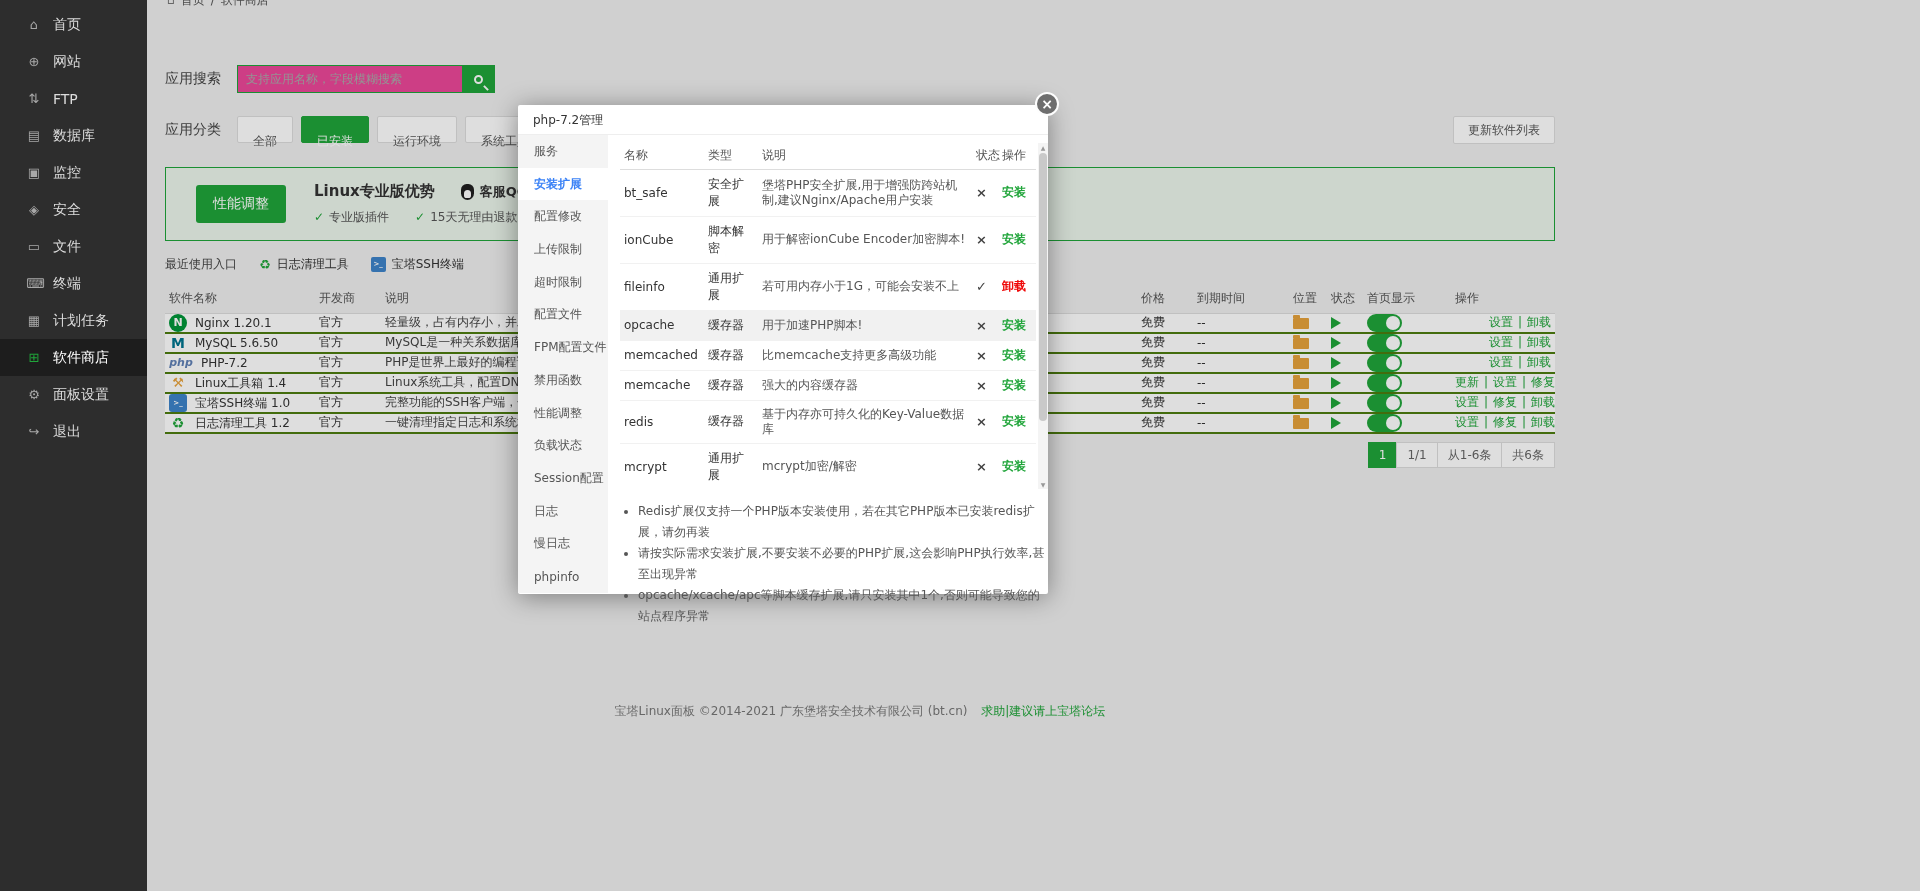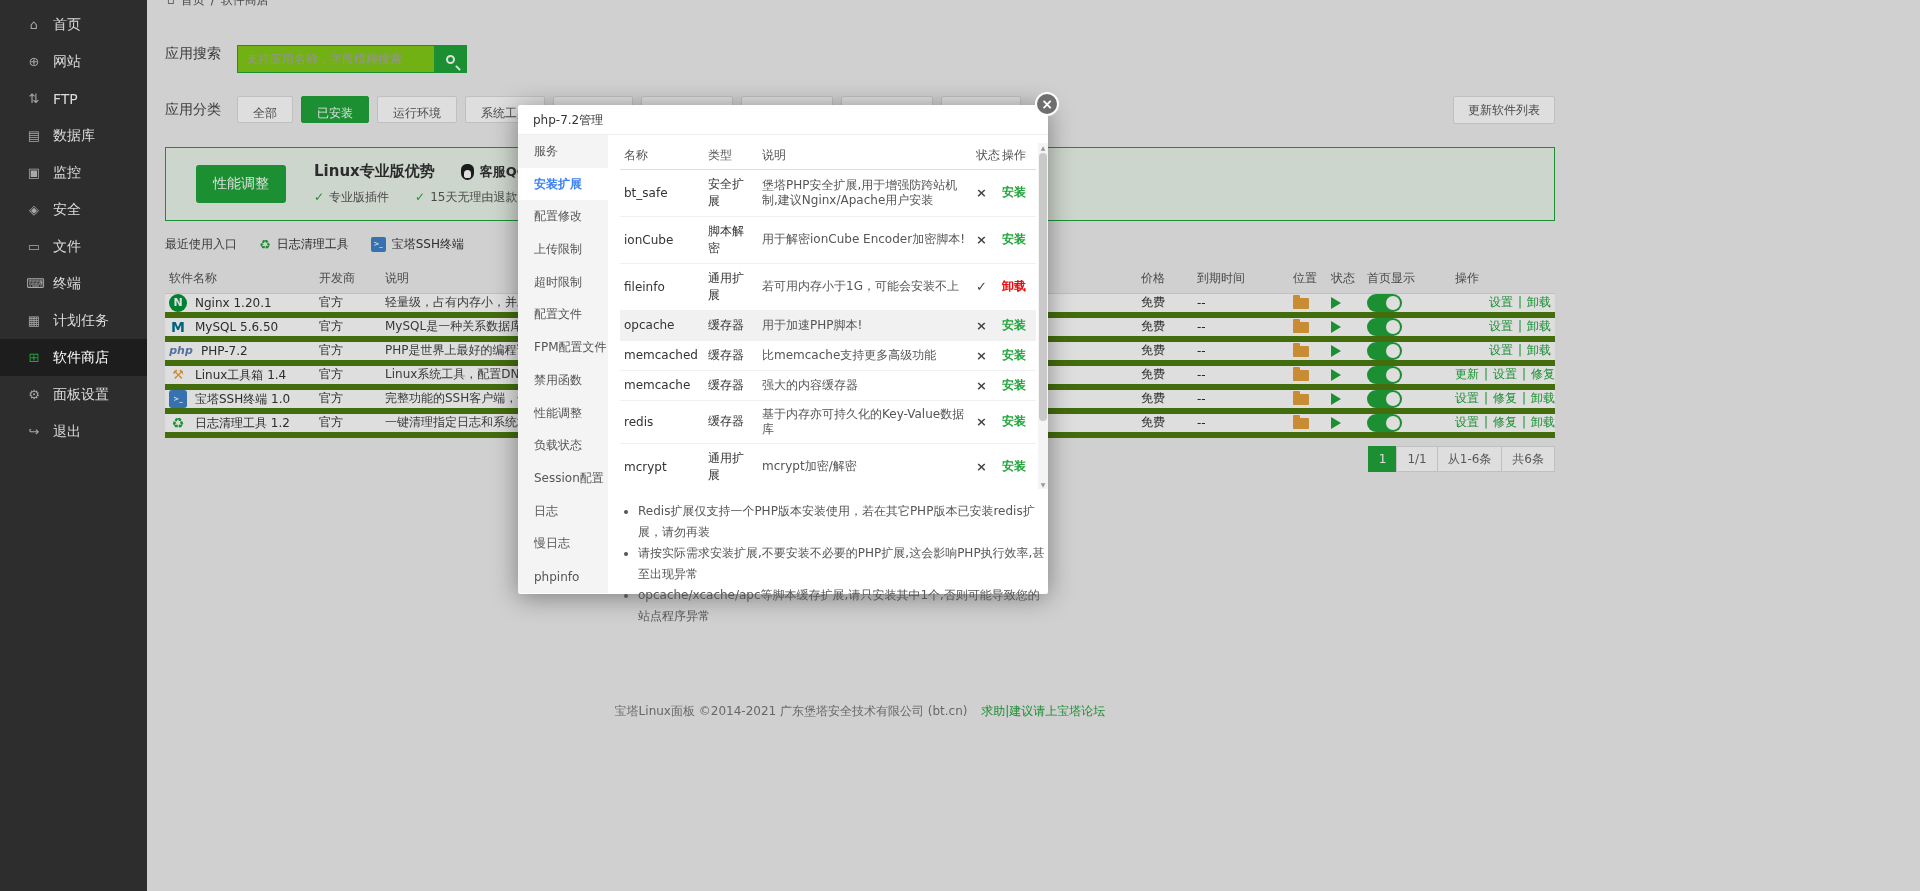--- a/index.html
+++ b/index.html
@@ -14,31 +14,31 @@
   .side-item.active{background:#1d1d1d;color:#fff}
   .side-item.active .ico{color:#20a53a}
 
   
   .main{position:absolute;left:147px;top:0;right:0;bottom:0}
   .container{width:1390px;margin-left:18px;position:relative}
   .bc-wrap{height:9px;overflow:hidden}
   .breadcrumb{margin-top:-9px;font-size:12px;color:#555;display:flex;gap:6px;align-items:center;padding-left:2px;height:18px}
   .bc-ico{color:#777}
 
-  .search-row{display:flex;align-items:flex-start;margin-top:36px;height:28px}
+  .search-row{display:flex;align-items:center;margin-top:56px;height:28px}
   .row-label{font-size:14px;color:#444;margin-right:16px;white-space:nowrap}
   .search-box{display:flex;height:28px}
-  .search-box input{width:197px;height:28px;border:1px solid #20a53a;border-right:none;padding:0 8px;font-size:12px;outline:none;background:#84cc16;color:#333;font-family:inherit}
+  .search-box input{width:225px;height:28px;border:1px solid #20a53a;border-right:none;padding:0 8px;font-size:12px;outline:none;background:#ec4899;color:#333;font-family:inherit}
   .search-box input::placeholder{color:#aaa}
   .search-btn{width:33px;height:28px;background:#20a53a;border:none;cursor:pointer;display:flex;align-items:center;justify-content:center}
   .mag{width:9px;height:9px;border:2px solid #fff;border-radius:50%;position:relative;display:inline-block}
   .mag::after{content:"";position:absolute;width:2px;height:6px;background:#fff;transform:rotate(-45deg);left:9px;top:8px}
 
   .cat-row{display:flex;align-items:center;margin-top:23px;height:27px}
-  .cat-btn{height:27px;line-height:25px;padding:4px 15px;background:#fff;border:1px solid #ddd;border-radius:2px;color:#555;font-size:12px;margin-right:8px;cursor:pointer;white-space:nowrap;font-family:inherit}
+  .cat-btn{height:27px;line-height:25px;padding:12px 15px;background:#fff;border:1px solid #ddd;border-radius:2px;color:#555;font-size:12px;margin-right:8px;cursor:pointer;white-space:nowrap;font-family:inherit}
   .cat-btn.active{background:#20a53a;border-color:#20a53a;color:#fff}
   .update-btn{margin-left:auto;margin-right:0;height:28px;line-height:26px;padding:0 14px;background:#fff;border:1px solid #ddd;border-radius:2px;color:#555;font-size:12px;cursor:pointer;white-space:nowrap;font-family:inherit}
 
   .promo{margin-top:24px;height:74px;border:1px solid #20a53a;background:#ecf6ec;display:flex;align-items:center;padding:0 30px}
   .buy-btn{width:90px;height:38px;background:#20a53a;color:#fff;border:none;border-radius:3px;font-size:14px;cursor:pointer;font-family:inherit}
   .promo-info{margin-left:28px}
   .promo-line1{display:flex;align-items:center;gap:26px}
   .promo-title{font-size:15px;font-weight:bold;color:#333}
   .qq{display:flex;align-items:center;gap:6px;font-weight:bold;color:#333;font-size:13px}
   .penguin{width:13px;height:16px;background:#202020;border-radius:6px 6px 7px 7px;position:relative;display:inline-block}
@@ -48,21 +48,21 @@
 
   .recent-row{display:flex;align-items:center;margin-top:12px;height:22px;gap:22px}
   .recent-label{font-size:12px;color:#444}
   .recent-item{display:flex;align-items:center;gap:6px;color:#333;font-size:12px;cursor:pointer}
   .gico{font-size:13px}
   .gico.clean{color:#20a53a}
   .gico.sshbox{background:#3d83c9;color:#fff;border-radius:2px;font-size:7px;font-weight:bold;width:15px;height:15px;line-height:15px;text-align:center;display:inline-block}
 
   table.soft{width:1390px;border-collapse:collapse;margin-top:10px;table-layout:fixed}
   table.soft th{font-weight:normal;color:#555;font-size:12px;text-align:left;height:28px;padding:0 4px;border-bottom:1px solid #ddd;white-space:nowrap}
-  table.soft td{background:#fff;height:16px;padding:0 4px;font-size:12px;color:#333;border-bottom:6px solid #4d7c0f;white-space:nowrap;overflow:hidden}
+  table.soft td{background:#fff;height:16px;padding:0 4px;font-size:12px;color:#333;border-bottom:2px solid #4d7c0f;white-space:nowrap;overflow:hidden}
   td.c-name{padding-left:20px}
   th.h-name{padding-left:20px}
   th.h-act,td.c-act{text-align:right;padding-right:20px}
   .appico{display:inline-block;width:18px;height:18px;line-height:18px;text-align:center;margin-right:8px;vertical-align:middle;font-size:11px;font-style:normal}
   .ico-nginx{background:#019639;color:#fff;border-radius:50%;font-weight:bold}
   .ico-mysql{color:#00758f;font-weight:bold;font-size:14px}
   .ico-php{color:#6181b6;font-style:italic;font-weight:bold;width:24px}
   .ico-linux{color:#e8a33d;font-size:13px}
   .ico-ssh{background:#3d83c9;color:#fff;border-radius:3px;font-size:7px;font-weight:bold}
   .ico-clean{color:#20a53a;font-size:14px}

